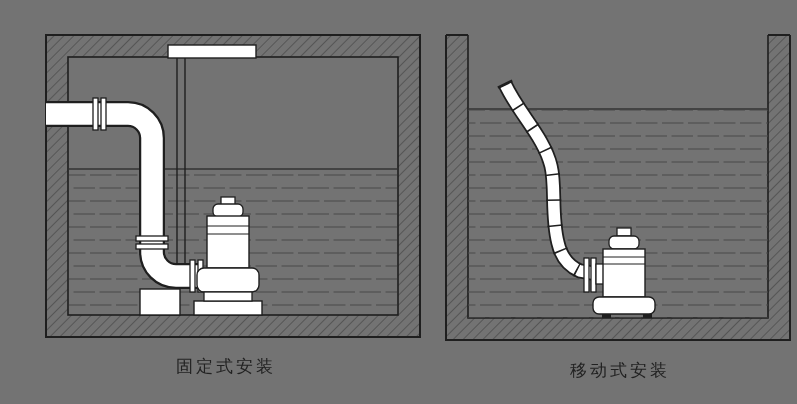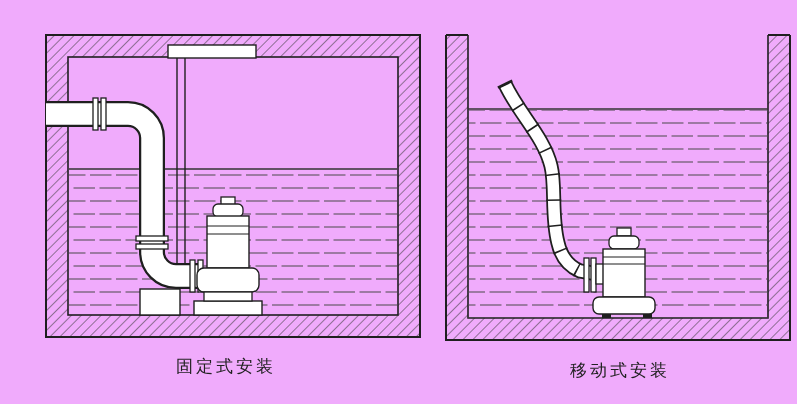--- a/index.html
+++ b/index.html
@@ -5,21 +5,21 @@
   html, body {
     margin: 0;
     padding: 0;
     background: #ffffff;
     font-family: "Liberation Sans", sans-serif;
   }
   .stage {
     position: relative;
     width: 797px;
     height: 404px;
-    background: #f0abfc;
+    background: #737373;
     overflow: hidden;
   }
   svg { display: block; }
   .caption {
     fill: #222222;
     font-size: 17px;
     letter-spacing: 3px;
     font-family: "Liberation Sans", sans-serif;
   }
 </style>

